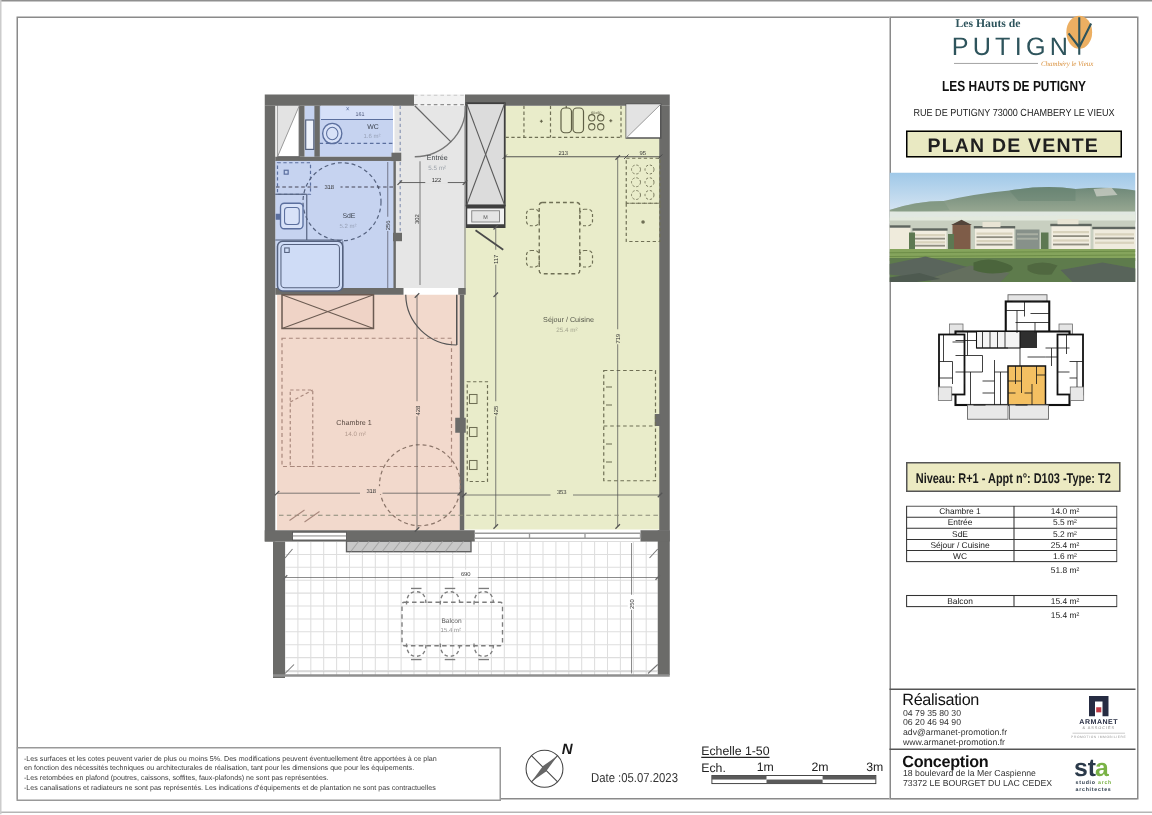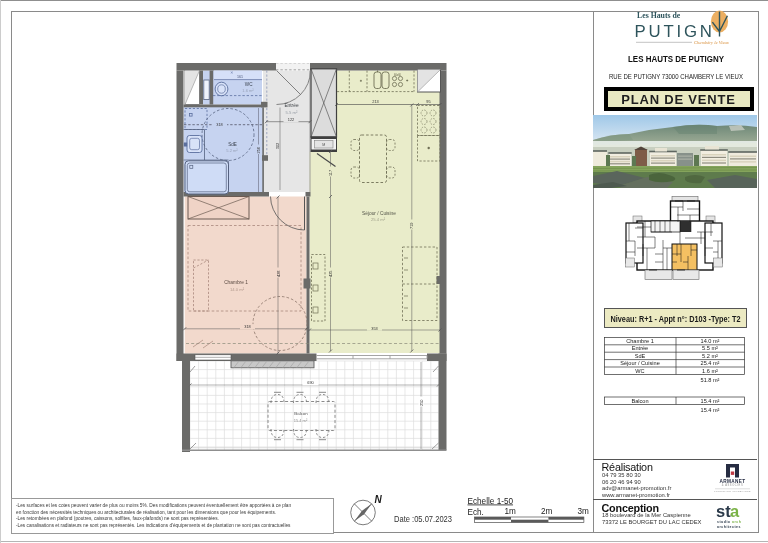--- a/index.html
+++ b/index.html
@@ -39,21 +39,21 @@
   </div>
 
   <div class="abs" style="left:593px;top:50px;width:164px;height:12px;text-decoration:underline;"><svg width="164" height="12">
         <text x="83" y="9.5" text-anchor="middle" font-weight="bold" font-size="9.8" fill="#111" textLength="96" lengthAdjust="spacingAndGlyphs">LES HAUTS DE PUTIGNY</text>
       </svg></div>
 
   <div class="abs" style="left:593px;top:67px;width:164px;height:10px;"><svg width="164" height="10">
         <text x="83" y="7.5" text-anchor="middle" font-size="6.9" fill="#222" textLength="134" lengthAdjust="spacingAndGlyphs">RUE DE PUTIGNY 73000 CHAMBERY LE VIEUX</text>
       </svg></div>
 
-  <div class="abs" style="left:603.5px;top:86.5px;width:142px;height:16.5px;background:#e9e9c2;border:4px solid #000000;text-align:center;font-weight:bold;font-size:13px;color:#1f1f1f;line-height:17.2px;letter-spacing:0.8px;">PLAN DE VENTE</div>
+  <div class="abs" style="left:603.5px;top:86.5px;width:142px;height:16.5px;background:#e9e9c2;border:1px solid #000000;text-align:center;font-weight:bold;font-size:13px;color:#1f1f1f;line-height:17.2px;letter-spacing:0.8px;">PLAN DE VENTE</div>
 
   <div class="abs" style="left:592.5px;top:114.5px;width:164px;height:73px;">
     <svg width="164" height="73" viewBox="0 0 164 73" preserveAspectRatio="none">
       <defs>
         <linearGradient id="sky" x1="0" y1="0" x2="0" y2="1">
           <stop offset="0" stop-color="#9fc8e8"></stop>
             <stop offset="0.65" stop-color="#cde0f0"></stop>
             <stop offset="1" stop-color="#e9f1f6"></stop>
         </linearGradient>
         <linearGradient id="mnt" x1="0" y1="0" x2="0" y2="1">

